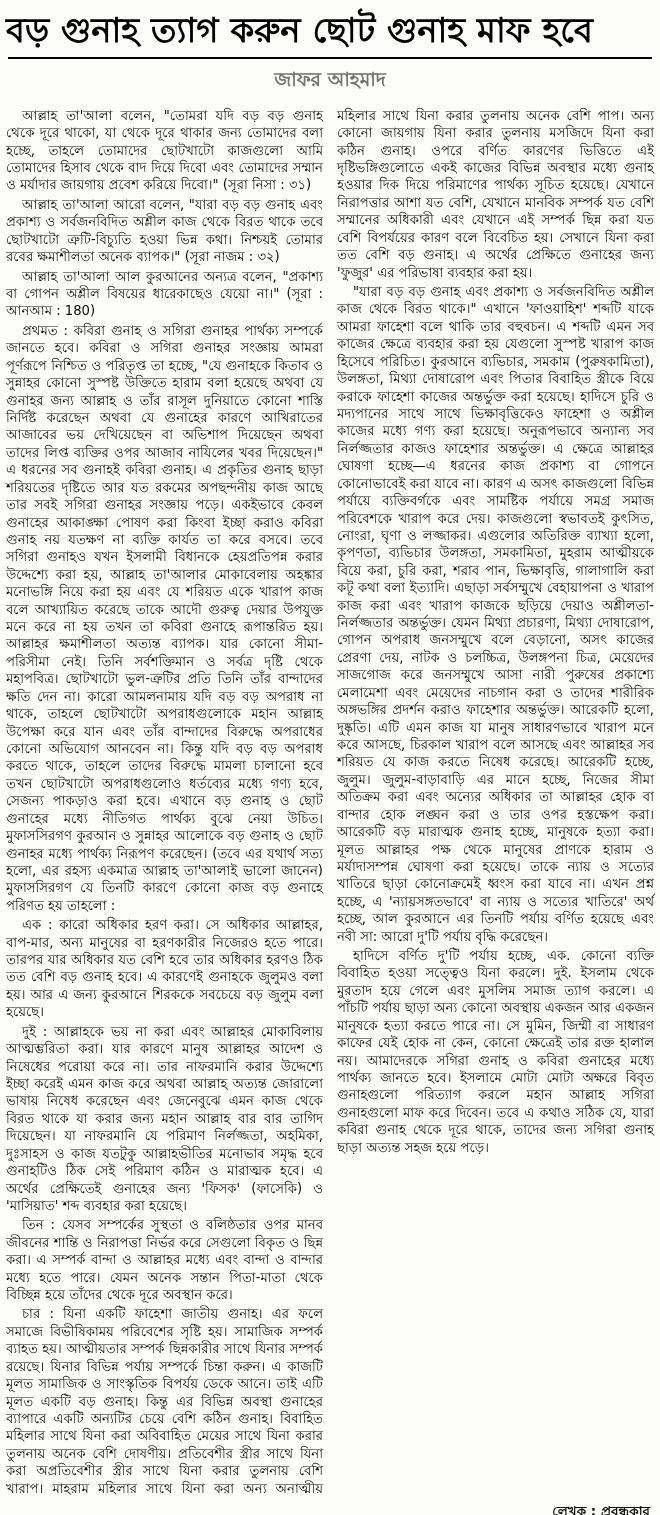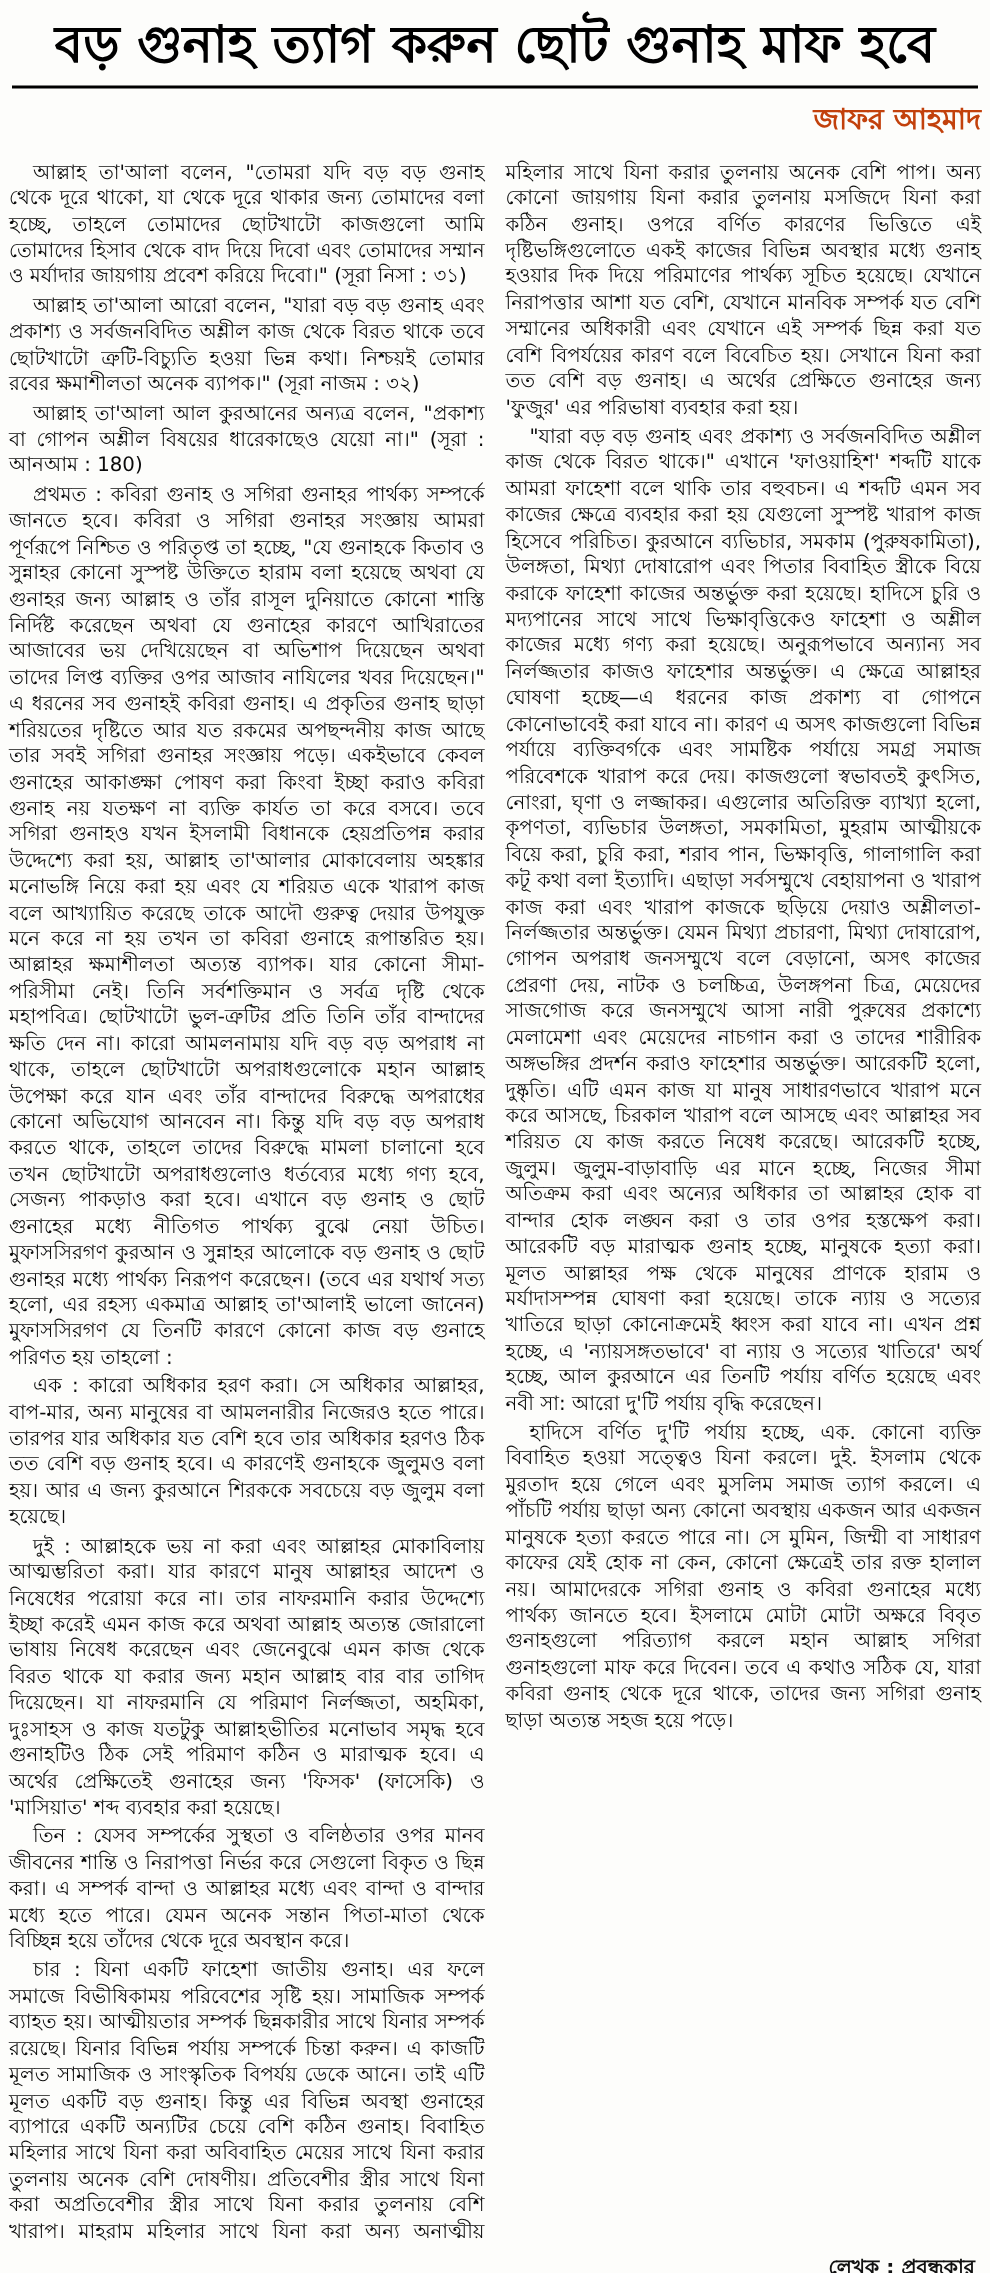--- a/index.html
+++ b/index.html
@@ -18,35 +18,34 @@
     width: 660px;
     min-height: 1515px;
     box-sizing: border-box;
     padding: 8px 6px 10px 6px;
     background: #fdfdfb;
   }
   .headline {
     font-size: 34px;
     line-height: 1.2;
     font-weight: 700;
-    text-align: center;
     color: #000000;
     margin: 2px 0 6px 0;
     letter-spacing: 0px;
   }
   .headline-rule {
     border: none;
     border-top: 2px solid #000000;
     margin: 4px 2px 6px 2px;
   }
   .byline {
     font-size: 19px;
     font-weight: 700;
-    text-align: right;
-    color: #c2410c;
+    text-align: center;
+    color: #737373;
     margin: 0 0 10px 0;
   }
   .article {
     column-count: 2;
     column-gap: 14px;
     column-fill: auto;
     height: 1392px;
     font-size: 13.2px;
     line-height: 1.32;
     text-align: justify;
@@ -73,21 +72,21 @@
 
   <hr class="headline-rule">
 
   <div class="byline">জাফর আহমাদ</div>
 
   <div class="article">
       <p>আল্লাহ তা'আলা বলেন, "তোমরা যদি বড় বড় গুনাহ থেকে দূরে থাকো, যা থেকে দূরে থাকার জন্য তোমাদের বলা হচ্ছে, তাহলে তোমাদের ছোটখাটো কাজগুলো আমি তোমাদের হিসাব থেকে বাদ দিয়ে দিবো এবং তোমাদের সম্মান ও মর্যাদার জায়গায় প্রবেশ করিয়ে দিবো।" (সূরা নিসা : ৩১)</p>
       <p>আল্লাহ তা'আলা আরো বলেন, "যারা বড় বড় গুনাহ এবং প্রকাশ্য ও সর্বজনবিদিত অশ্লীল কাজ থেকে বিরত থাকে তবে ছোটখাটো ত্রুটি-বিচ্যুতি হওয়া ভিন্ন কথা। নিশ্চয়ই তোমার রবের ক্ষমাশীলতা অনেক ব্যাপক।" (সূরা নাজম : ৩২)</p>
       <p>আল্লাহ তা'আলা আল কুরআনের অন্যত্র বলেন, "প্রকাশ্য বা গোপন অশ্লীল বিষয়ের ধারেকাছেও যেয়ো না।" (সূরা : আনআম : 180)</p>
       <p>প্রথমত : কবিরা গুনাহ ও সগিরা গুনাহর পার্থক্য সম্পর্কে জানতে হবে। কবিরা ও সগিরা গুনাহর সংজ্ঞায় আমরা পূর্ণরূপে নিশ্চিত ও পরিতৃপ্ত তা হচ্ছে, "যে গুনাহকে কিতাব ও সুন্নাহর কোনো সুস্পষ্ট উক্তিতে হারাম বলা হয়েছে অথবা যে গুনাহর জন্য আল্লাহ ও তাঁর রাসূল দুনিয়াতে কোনো শাস্তি নির্দিষ্ট করেছেন অথবা যে গুনাহের কারণে আখিরাতের আজাবের ভয় দেখিয়েছেন বা অভিশাপ দিয়েছেন অথবা তাদের লিপ্ত ব্যক্তির ওপর আজাব নাযিলের খবর দিয়েছেন।" এ ধরনের সব গুনাহই কবিরা গুনাহ। এ প্রকৃতির গুনাহ ছাড়া শরিয়তের দৃষ্টিতে আর যত রকমের অপছন্দনীয় কাজ আছে তার সবই সগিরা গুনাহর সংজ্ঞায় পড়ে। একইভাবে কেবল গুনাহের আকাঙ্ক্ষা পোষণ করা কিংবা ইচ্ছা করাও কবিরা গুনাহ নয় যতক্ষণ না ব্যক্তি কার্যত তা করে বসবে। তবে সগিরা গুনাহও যখন ইসলামী বিধানকে হেয়প্রতিপন্ন করার উদ্দেশ্যে করা হয়, আল্লাহ তা'আলার মোকাবেলায় অহঙ্কার মনোভঙ্গি নিয়ে করা হয় এবং যে শরিয়ত একে খারাপ কাজ বলে আখ্যায়িত করেছে তাকে আদৌ গুরুত্ব দেয়ার উপযুক্ত মনে করে না হয় তখন তা কবিরা গুনাহে রূপান্তরিত হয়। আল্লাহর ক্ষমাশীলতা অত্যন্ত ব্যাপক। যার কোনো সীমা-পরিসীমা নেই। তিনি সর্বশক্তিমান ও সর্বত্র দৃষ্টি থেকে মহাপবিত্র। ছোটখাটো ভুল-ত্রুটির প্রতি তিনি তাঁর বান্দাদের ক্ষতি দেন না। কারো আমলনামায় যদি বড় বড় অপরাধ না থাকে, তাহলে ছোটখাটো অপরাধগুলোকে মহান আল্লাহ উপেক্ষা করে যান এবং তাঁর বান্দাদের বিরুদ্ধে অপরাধের কোনো অভিযোগ আনবেন না। কিন্তু যদি বড় বড় অপরাধ করতে থাকে, তাহলে তাদের বিরুদ্ধে মামলা চালানো হবে তখন ছোটখাটো অপরাধগুলোও ধর্তব্যের মধ্যে গণ্য হবে, সেজন্য পাকড়াও করা হবে। এখানে বড় গুনাহ ও ছোট গুনাহের মধ্যে নীতিগত পার্থক্য বুঝে নেয়া উচিত। মুফাসসিরগণ কুরআন ও সুন্নাহর আলোকে বড় গুনাহ ও ছোট গুনাহর মধ্যে পার্থক্য নিরূপণ করেছেন। (তবে এর যথার্থ সত্য হলো, এর রহস্য একমাত্র আল্লাহ তা'আলাই ভালো জানেন) মুফাসসিরগণ যে তিনটি কারণে কোনো কাজ বড় গুনাহে পরিণত হয় তাহলো :</p>
-      <p>এক : কারো অধিকার হরণ করা। সে অধিকার আল্লাহর, বাপ-মার, অন্য মানুষের বা আমলনারীর নিজেরও হতে পারে। তারপর যার অধিকার যত বেশি হবে তার অধিকার হরণও ঠিক তত বেশি বড় গুনাহ হবে। এ কারণেই গুনাহকে জুলুমও বলা হয়। আর এ জন্য কুরআনে শিরককে সবচেয়ে বড় জুলুম বলা হয়েছে।</p>
+      <p>এক : কারো অধিকার হরণ করা। সে অধিকার আল্লাহর, বাপ-মার, অন্য মানুষের বা হরণকারীর নিজেরও হতে পারে। তারপর যার অধিকার যত বেশি হবে তার অধিকার হরণও ঠিক তত বেশি বড় গুনাহ হবে। এ কারণেই গুনাহকে জুলুমও বলা হয়। আর এ জন্য কুরআনে শিরককে সবচেয়ে বড় জুলুম বলা হয়েছে।</p>
       <p>দুই : আল্লাহকে ভয় না করা এবং আল্লাহর মোকাবিলায় আত্মম্ভরিতা করা। যার কারণে মানুষ আল্লাহর আদেশ ও নিষেধের পরোয়া করে না। তার নাফরমানি করার উদ্দেশ্যে ইচ্ছা করেই এমন কাজ করে অথবা আল্লাহ অত্যন্ত জোরালো ভাষায় নিষেধ করেছেন এবং জেনেবুঝে এমন কাজ থেকে বিরত থাকে যা করার জন্য মহান আল্লাহ বার বার তাগিদ দিয়েছেন। যা নাফরমানি যে পরিমাণ নির্লজ্জতা, অহমিকা, দুঃসাহস ও কাজ যতটুকু আল্লাহভীতির মনোভাব সমৃদ্ধ হবে গুনাহটিও ঠিক সেই পরিমাণ কঠিন ও মারাত্মক হবে। এ অর্থের প্রেক্ষিতেই গুনাহের জন্য 'ফিসক' (ফাসেকি) ও 'মাসিয়াত' শব্দ ব্যবহার করা হয়েছে।</p>
       <p>তিন : যেসব সম্পর্কের সুস্থতা ও বলিষ্ঠতার ওপর মানব জীবনের শান্তি ও নিরাপত্তা নির্ভর করে সেগুলো বিকৃত ও ছিন্ন করা। এ সম্পর্ক বান্দা ও আল্লাহর মধ্যে এবং বান্দা ও বান্দার মধ্যে হতে পারে। যেমন অনেক সন্তান পিতা-মাতা থেকে বিচ্ছিন্ন হয়ে তাঁদের থেকে দূরে অবস্থান করে।</p>
       <p>চার : যিনা একটি ফাহেশা জাতীয় গুনাহ। এর ফলে সমাজে বিভীষিকাময় পরিবেশের সৃষ্টি হয়। সামাজিক সম্পর্ক ব্যাহত হয়। আত্মীয়তার সম্পর্ক ছিন্নকারীর সাথে যিনার সম্পর্ক রয়েছে। যিনার বিভিন্ন পর্যায় সম্পর্কে চিন্তা করুন। এ কাজটি মূলত সামাজিক ও সাংস্কৃতিক বিপর্যয় ডেকে আনে। তাই এটি মূলত একটি বড় গুনাহ। কিন্তু এর বিভিন্ন অবস্থা গুনাহের ব্যাপারে একটি অন্যটির চেয়ে বেশি কঠিন গুনাহ। বিবাহিত মহিলার সাথে যিনা করা অবিবাহিত মেয়ের সাথে যিনা করার তুলনায় অনেক বেশি দোষণীয়। প্রতিবেশীর স্ত্রীর সাথে যিনা করা অপ্রতিবেশীর স্ত্রীর সাথে যিনা করার তুলনায় বেশি খারাপ। মাহরাম মহিলার সাথে যিনা করা অন্য অনাত্মীয় মহিলার সাথে যিনা করার তুলনায় অনেক বেশি পাপ। অন্য কোনো জায়গায় যিনা করার তুলনায় মসজিদে যিনা করা কঠিন গুনাহ। ওপরে বর্ণিত কারণের ভিত্তিতে এই দৃষ্টিভঙ্গিগুলোতে একই কাজের বিভিন্ন অবস্থার মধ্যে গুনাহ হওয়ার দিক দিয়ে পরিমাণের পার্থক্য সূচিত হয়েছে। যেখানে নিরাপত্তার আশা যত বেশি, যেখানে মানবিক সম্পর্ক যত বেশি সম্মানের অধিকারী এবং যেখানে এই সম্পর্ক ছিন্ন করা যত বেশি বিপর্যয়ের কারণ বলে বিবেচিত হয়। সেখানে যিনা করা তত বেশি বড় গুনাহ। এ অর্থের প্রেক্ষিতে গুনাহের জন্য 'ফুজুর' এর পরিভাষা ব্যবহার করা হয়।</p>
       <p>"যারা বড় বড় গুনাহ এবং প্রকাশ্য ও সর্বজনবিদিত অশ্লীল কাজ থেকে বিরত থাকে।" এখানে 'ফাওয়াহিশ' শব্দটি যাকে আমরা ফাহেশা বলে থাকি তার বহুবচন। এ শব্দটি এমন সব কাজের ক্ষেত্রে ব্যবহার করা হয় যেগুলো সুস্পষ্ট খারাপ কাজ হিসেবে পরিচিত। কুরআনে ব্যভিচার, সমকাম (পুরুষকামিতা), উলঙ্গতা, মিথ্যা দোষারোপ এবং পিতার বিবাহিত স্ত্রীকে বিয়ে করাকে ফাহেশা কাজের অন্তর্ভুক্ত করা হয়েছে। হাদিসে চুরি ও মদ্যপানের সাথে সাথে ভিক্ষাবৃত্তিকেও ফাহেশা ও অশ্লীল কাজের মধ্যে গণ্য করা হয়েছে। অনুরূপভাবে অন্যান্য সব নির্লজ্জতার কাজও ফাহেশার অন্তর্ভুক্ত। এ ক্ষেত্রে আল্লাহর ঘোষণা হচ্ছে—এ ধরনের কাজ প্রকাশ্য বা গোপনে কোনোভাবেই করা যাবে না। কারণ এ অসৎ কাজগুলো বিভিন্ন পর্যায়ে ব্যক্তিবর্গকে এবং সামষ্টিক পর্যায়ে সমগ্র সমাজ পরিবেশকে খারাপ করে দেয়। কাজগুলো স্বভাবতই কুৎসিত, নোংরা, ঘৃণা ও লজ্জাকর। এগুলোর অতিরিক্ত ব্যাখ্যা হলো, কৃপণতা, ব্যভিচার উলঙ্গতা, সমকামিতা, মুহরাম আত্মীয়কে বিয়ে করা, চুরি করা, শরাব পান, ভিক্ষাবৃত্তি, গালাগালি করা কটূ কথা বলা ইত্যাদি। এছাড়া সর্বসম্মুখে বেহায়াপনা ও খারাপ কাজ করা এবং খারাপ কাজকে ছড়িয়ে দেয়াও অশ্লীলতা-নির্লজ্জতার অন্তর্ভুক্ত। যেমন মিথ্যা প্রচারণা, মিথ্যা দোষারোপ, গোপন অপরাধ জনসম্মুখে বলে বেড়ানো, অসৎ কাজের প্রেরণা দেয়, নাটক ও চলচ্চিত্র, উলঙ্গপনা চিত্র, মেয়েদের সাজগোজ করে জনসম্মুখে আসা নারী পুরুষের প্রকাশ্যে মেলামেশা এবং মেয়েদের নাচগান করা ও তাদের শারীরিক অঙ্গভঙ্গির প্রদর্শন করাও ফাহেশার অন্তর্ভুক্ত। আরেকটি হলো, দুষ্কৃতি। এটি এমন কাজ যা মানুষ সাধারণভাবে খারাপ মনে করে আসছে, চিরকাল খারাপ বলে আসছে এবং আল্লাহর সব শরিয়ত যে কাজ করতে নিষেধ করেছে। আরেকটি হচ্ছে, জুলুম। জুলুম-বাড়াবাড়ি এর মানে হচ্ছে, নিজের সীমা অতিক্রম করা এবং অন্যের অধিকার তা আল্লাহর হোক বা বান্দার হোক লঙ্ঘন করা ও তার ওপর হস্তক্ষেপ করা। আরেকটি বড় মারাত্মক গুনাহ হচ্ছে, মানুষকে হত্যা করা। মূলত আল্লাহর পক্ষ থেকে মানুষের প্রাণকে হারাম ও মর্যাদাসম্পন্ন ঘোষণা করা হয়েছে। তাকে ন্যায় ও সত্যের খাতিরে ছাড়া কোনোক্রমেই ধ্বংস করা যাবে না। এখন প্রশ্ন হচ্ছে, এ 'ন্যায়সঙ্গতভাবে' বা ন্যায় ও সত্যের খাতিরে' অর্থ হচ্ছে, আল কুরআনে এর তিনটি পর্যায় বর্ণিত হয়েছে এবং নবী সা: আরো দু'টি পর্যায় বৃদ্ধি করেছেন।</p>
       <p>হাদিসে বর্ণিত দু'টি পর্যায় হচ্ছে, এক. কোনো ব্যক্তি বিবাহিত হওয়া সত্ত্বেও যিনা করলে। দুই. ইসলাম থেকে মুরতাদ হয়ে গেলে এবং মুসলিম সমাজ ত্যাগ করলে। এ পাঁচটি পর্যায় ছাড়া অন্য কোনো অবস্থায় একজন আর একজন মানুষকে হত্যা করতে পারে না। সে মুমিন, জিম্মী বা সাধারণ কাফের যেই হোক না কেন, কোনো ক্ষেত্রেই তার রক্ত হালাল নয়। আমাদেরকে সগিরা গুনাহ ও কবিরা গুনাহের মধ্যে পার্থক্য জানতে হবে। ইসলামে মোটা মোটা অক্ষরে বিবৃত গুনাহগুলো পরিত্যাগ করলে মহান আল্লাহ সগিরা গুনাহগুলো মাফ করে দিবেন। তবে এ কথাও সঠিক যে, যারা কবিরা গুনাহ থেকে দূরে থাকে, তাদের জন্য সগিরা গুনাহ ছাড়া অত্যন্ত সহজ হয়ে পড়ে।</p>
     </div>
 
   <div class="author-credit">লেখক : প্রবন্ধকার</div>
 
 </div>

